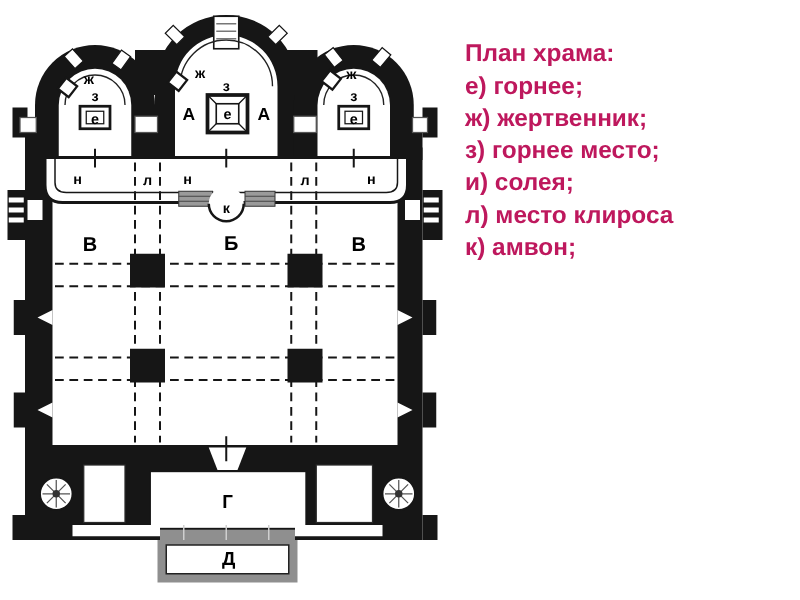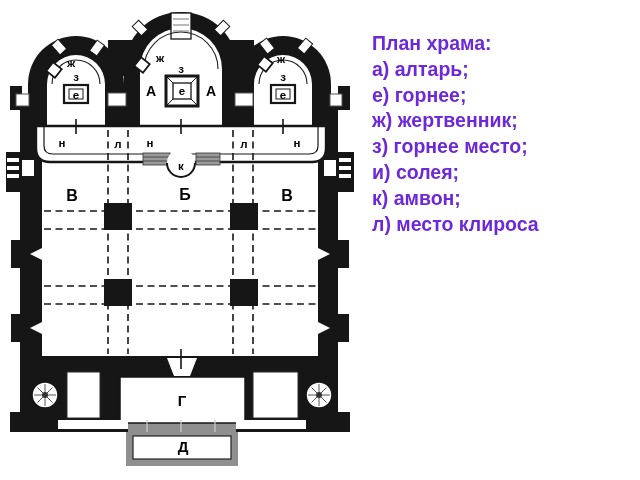--- a/index.html
+++ b/index.html
@@ -12,21 +12,21 @@
     font-family:"Liberation Sans",sans-serif;
     font-weight:bold;fill:#000;text-anchor:middle;
   }
   .t11{font-size:11.5px;}
   .t14{font-size:14px;}
   .t15{font-size:15px;}
   .t16{font-size:16px;}
   .legend{
     position:absolute;left:372px;top:31px;
     font-size:19.5px;font-weight:bold;line-height:25.8px;
-    color:#6d28d9;white-space:nowrap;
+    color:#be185d;white-space:nowrap;
   }
 </style>
 </head>
 <body>
 
 <div class="plan-wrap">
 <svg width="360" height="480" viewBox="0 0 360 480">
 
   <g fill="#161616">
     <rect x="20" y="118" width="318" height="314"></rect>
@@ -192,20 +192,19 @@
     <text class="t16" x="185" y="200">Б</text>
     <text class="t16" x="287" y="201">В</text>
     <text class="t15" x="182" y="406">Г</text>
     <text class="t15" x="183" y="452">Д</text>
   </g>
 </svg>
 </div>
 
 <div class="legend">
   <div class="legend-line">План храма:</div>
-  <div class="legend-line">а) алтарь;</div>
   <div class="legend-line">е) горнее;</div>
   <div class="legend-line">ж) жертвенник;</div>
   <div class="legend-line">з) горнее место;</div>
   <div class="legend-line">и) солея;</div>
+  <div class="legend-line">л) место клироса</div>
   <div class="legend-line">к) амвон;</div>
-  <div class="legend-line">л) место клироса</div>
 </div>
 
 </body></html>

